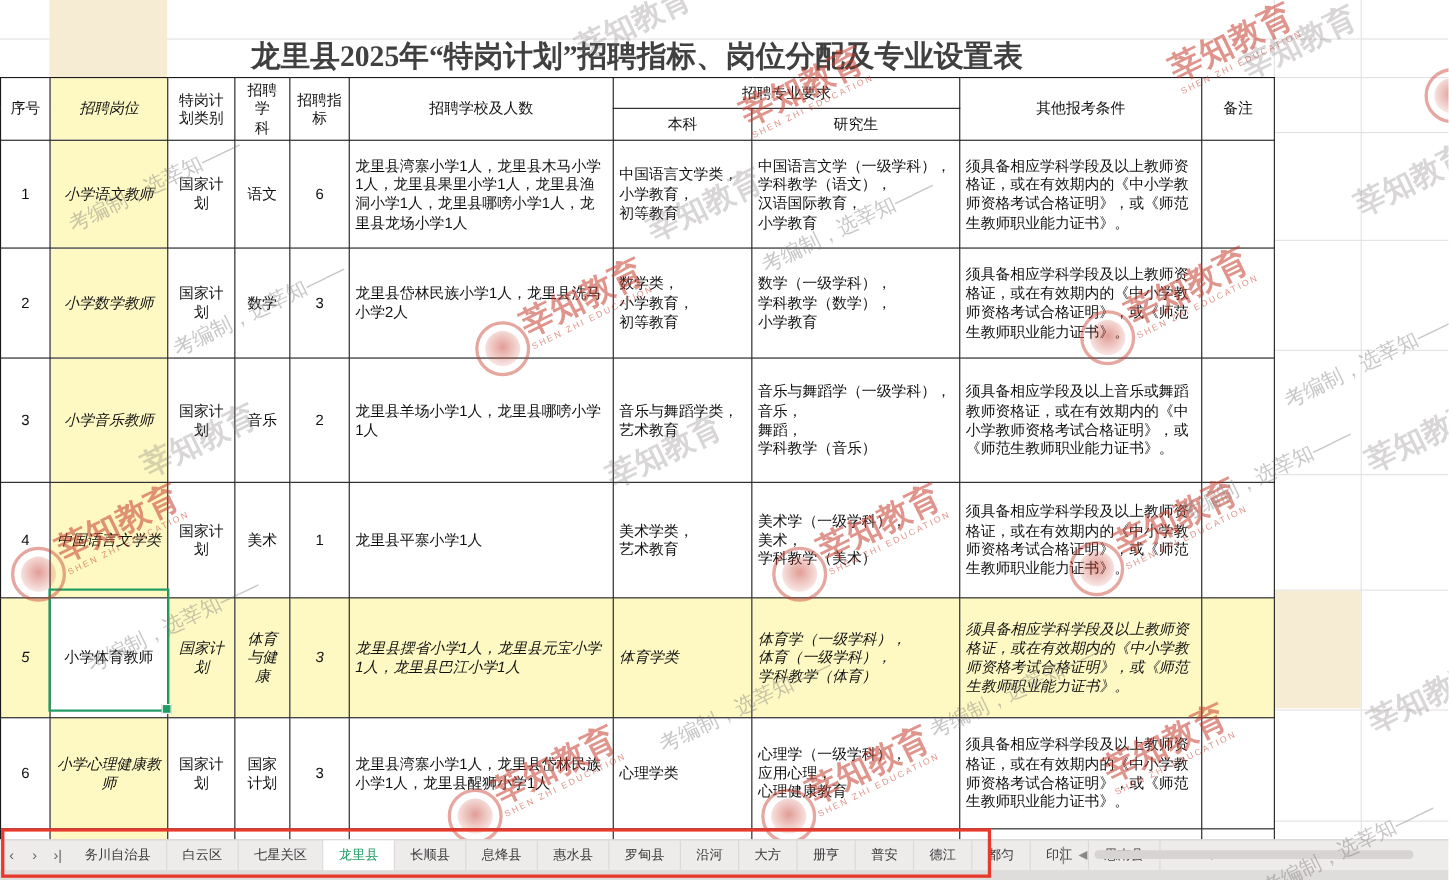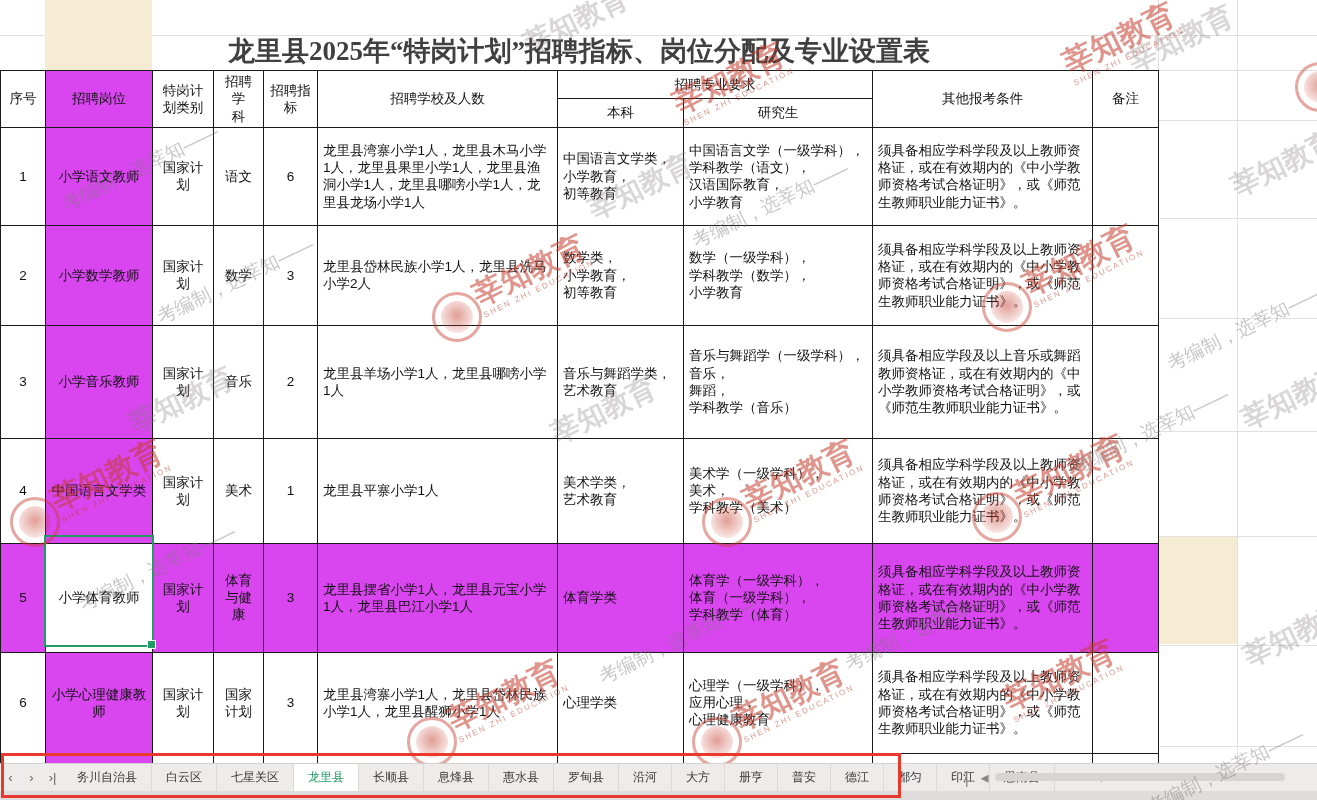--- a/index.html
+++ b/index.html
@@ -11,21 +11,21 @@
   
   .title{position:absolute;left:0;top:33px;width:1158px;height:37px;line-height:37px;
          text-align:center;font-family:"Liberation Serif","DejaVu Serif",serif;
          font-weight:bold;font-size:27px;color:#404040;z-index:5;}
   
   table.sheet{position:absolute;left:0;top:70px;border-collapse:collapse;table-layout:fixed;z-index:10;}
   table.sheet th,table.sheet td{border:1px solid #1a1a1a;padding:2px 5px;font-size:13.5px;
          font-weight:normal;vertical-align:middle;text-align:center;white-space:pre-line;
          line-height:1.28;overflow:hidden;}
   table.sheet td.l{text-align:left;}
-  .beige{background:#d946ef;}
+  .beige{background:#fef9c3;font-style:italic;}
   .selcell{background:#fff;margin-left:28px;}
   
   .selection{position:absolute;left:44px;top:535px;width:106px;height:108px;
              border:2.5px solid #1f9d63;z-index:30;pointer-events:none;}
   .selection .handle{position:absolute;right:-4px;bottom:-4px;width:7px;height:7px;
              background:#1f9d63;border:1px solid #fff;}
   
   .wm{position:absolute;transform:rotate(-26deg);z-index:40;pointer-events:none;white-space:nowrap;}
   .wm.red{color:rgba(197,60,45,.55);font-size:30px;font-weight:bold;}
   .wm.red .sub{display:block;font-size:8px;letter-spacing:2px;margin-top:-5px;font-weight:normal;}

